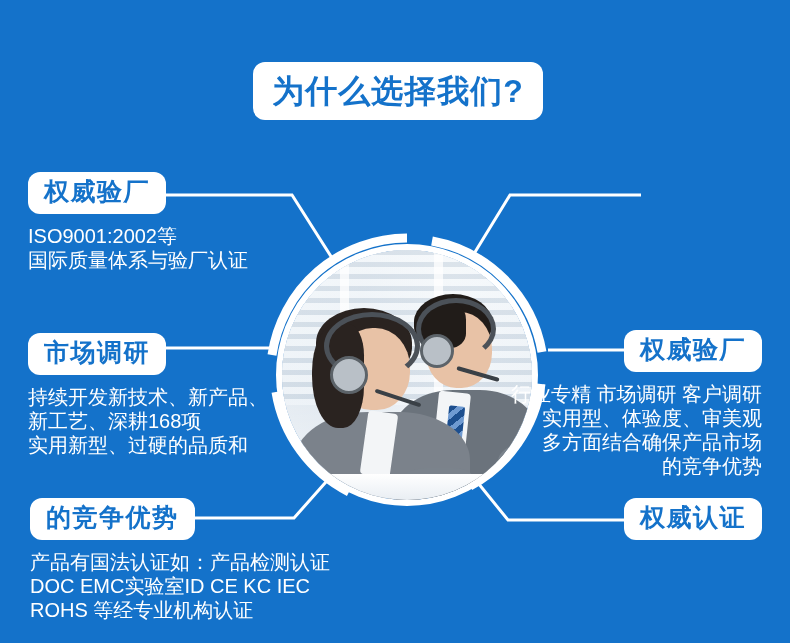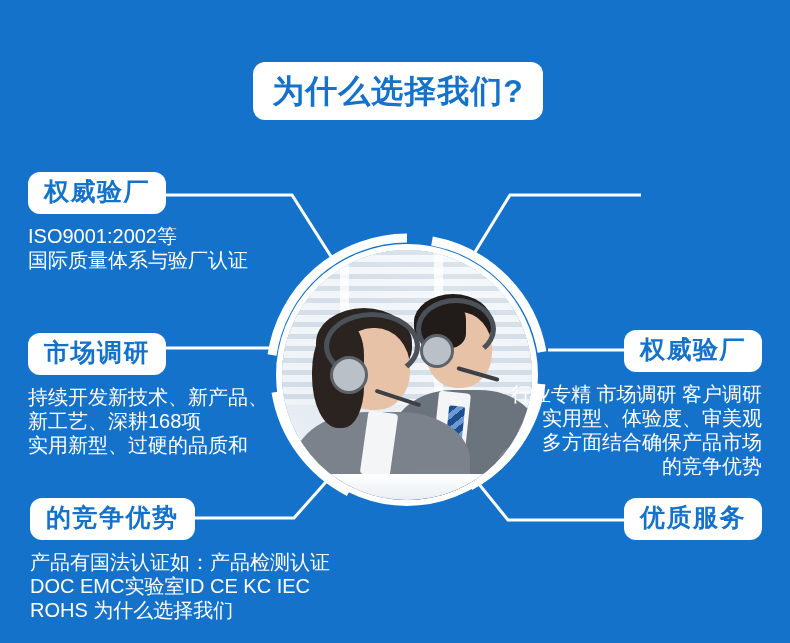--- a/index.html
+++ b/index.html
@@ -277,33 +277,33 @@
 新工艺、深耕168项
 实用新型、过硬的品质和</div>
   </div>
 
   <div class="feature left" id="f-left-3">
     <div class="badge">
       <span class="badge-text">的竞争优势</span>
     </div>
     <div class="desc">产品有国法认证如：产品检测认证
 DOC EMC实验室ID CE KC IEC
-ROHS 为什么选择我们</div>
+ROHS 等经专业机构认证</div>
   </div>
 
 
   <div class="feature right" id="f-right-2">
     <div class="badge">
       <span class="badge-text">权威验厂</span>
     </div>
     <div class="desc">行业专精 市场调研 客户调研
 实用型、体验度、审美观
 多方面结合确保产品市场
 的竞争优势</div>
   </div>
 
   <div class="feature right" id="f-right-3">
     <div class="badge">
-      <span class="badge-text">优质服务</span>
+      <span class="badge-text">权威认证</span>
     </div>
   </div>
 
 </div>
 
 </body></html>

